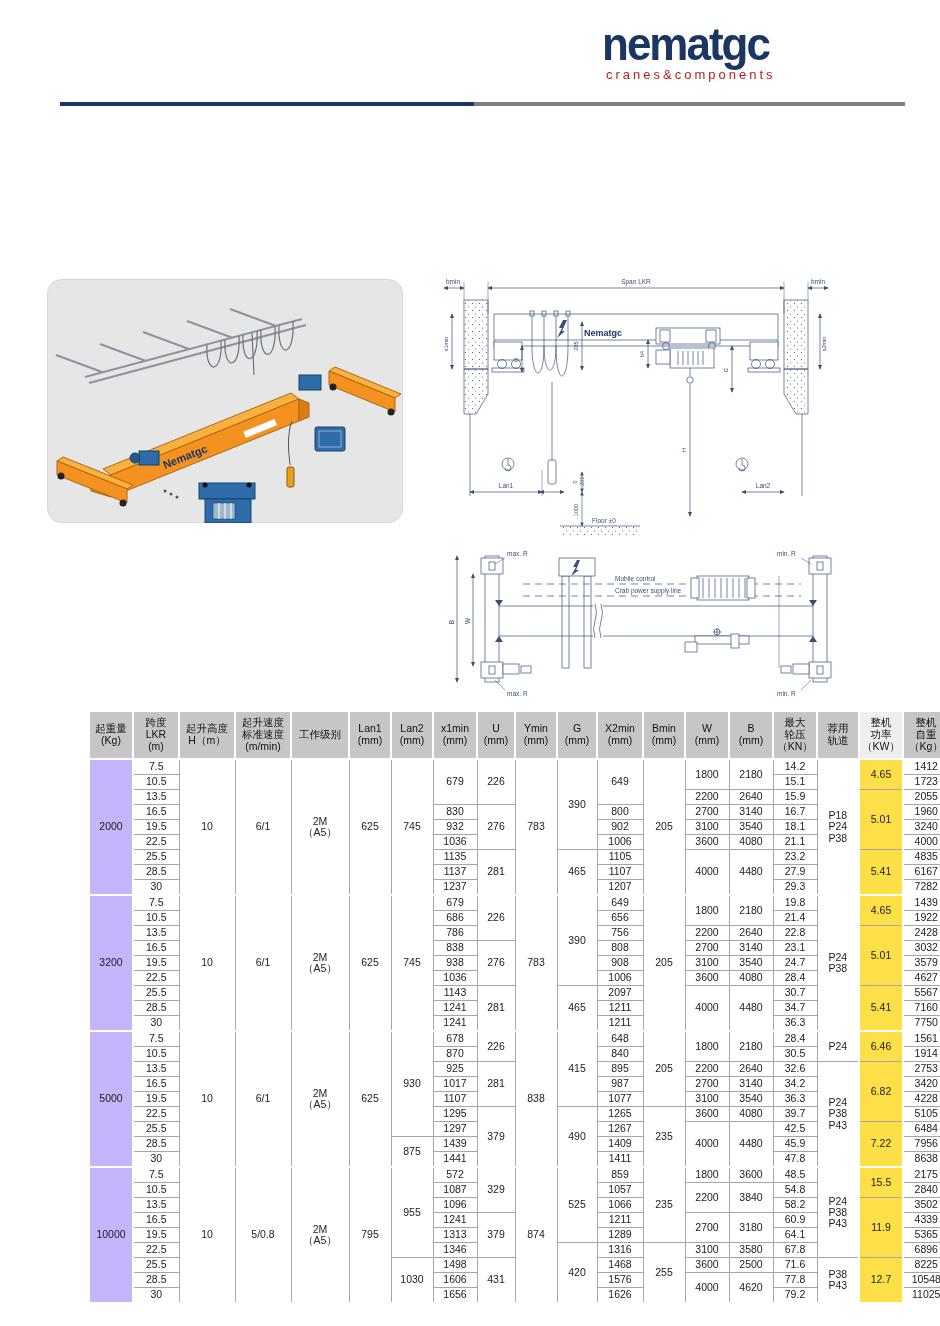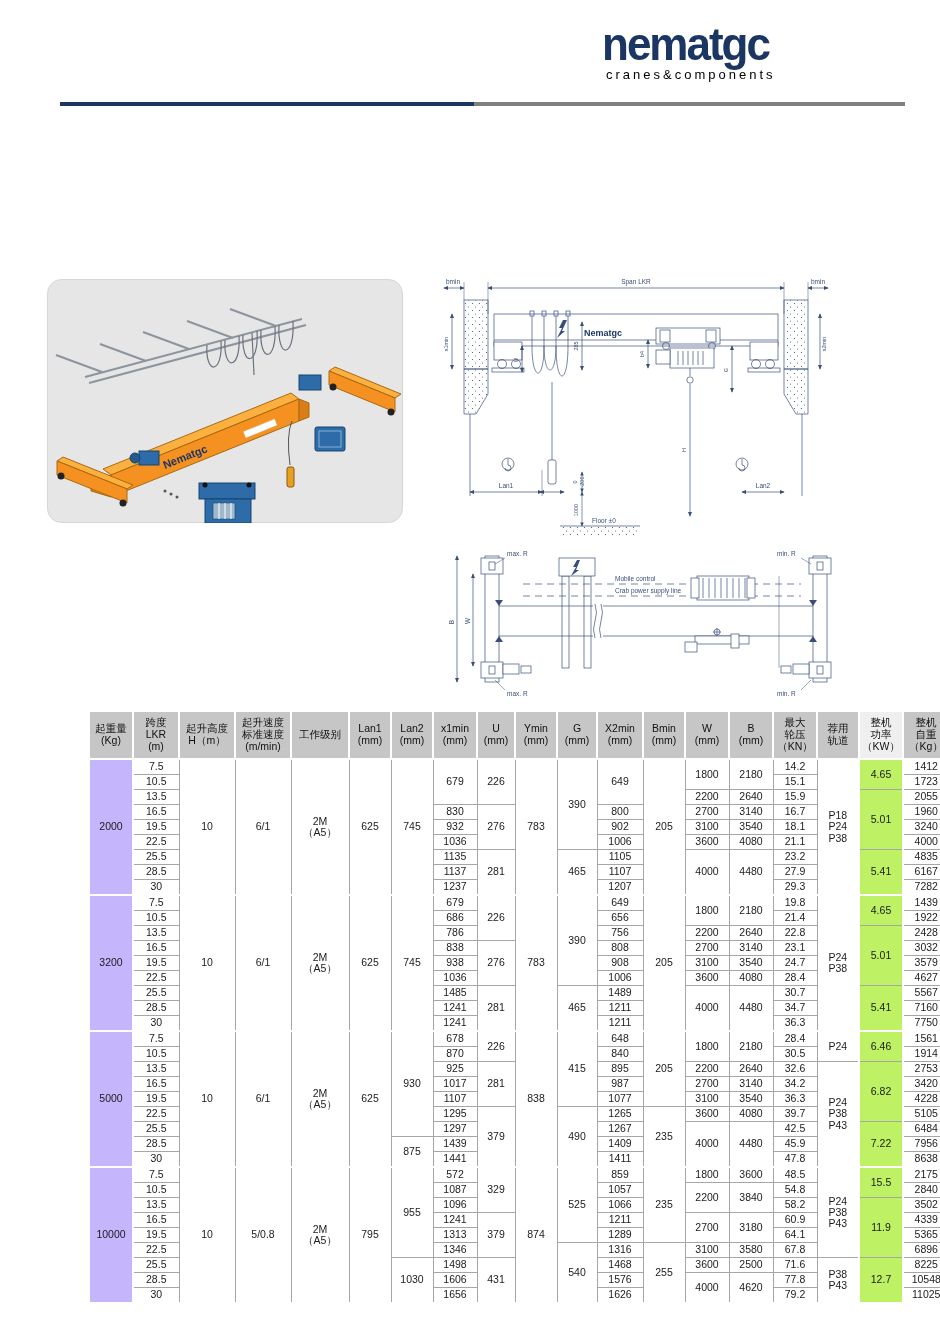--- a/index.html
+++ b/index.html
@@ -3,41 +3,41 @@
 <meta charset="utf-8">
 <style>
   html,body{margin:0;padding:0;}
   body{
     width:940px;height:1326px;position:relative;background:#fff;
     font-family:"Liberation Sans", sans-serif;color:#1a1a1a;overflow:hidden;
   }
   
   .logo{position:absolute;top:22px;right:70px;width:268px;text-align:left;}
   .wordmark{font-weight:bold;font-size:44px;line-height:44px;letter-spacing:-2px;color:#1c3663;display:block;transform:scaleY(1.05);}
-  .tagline{font-size:13px;letter-spacing:3px;color:#000000;margin-top:1px;padding-left:4px;}
+  .tagline{font-size:13px;letter-spacing:3px;color:#b91c1c;margin-top:1px;padding-left:4px;}
   .rule{position:absolute;left:60px;top:102px;width:845px;height:4px;
     background:linear-gradient(to right,#1c3663 0 49%,#7f7f7f 49% 100%);}
   
   .iso{position:absolute;left:47px;top:279px;width:356px;height:244px;}
   .elev{position:absolute;left:436px;top:274px;width:400px;height:272px;}
   .plan{position:absolute;left:445px;top:548px;width:390px;height:152px;}
   svg text{font-family:"Liberation Sans", sans-serif;}
   .dim{font-size:6.5px;fill:#3A4E78;}
   .dimS{font-size:5.5px;fill:#3A4E78;}
   
   .tablewrap{position:absolute;left:40px;top:710px;width:860px;}
   table{border-collapse:collapse;table-layout:fixed;width:860px;margin-left:48px;}
   th{background:#c6c6c6;font-weight:normal;font-size:10.5px;line-height:1.12;
      white-space:pre-line;border:2px solid #fff;padding:2px 0;height:42px;
      vertical-align:middle;text-align:center;color:#111;}
   th.hl{background:#efefef;}
   td{border:1px solid #a6a6a6;text-align:center;font-size:10.5px;height:14px;
      padding:0;white-space:pre-line;line-height:1.08;vertical-align:middle;}
   td.cap{background:#c4b5fd;border:2px solid #fff;}
-  td.pwr{background:#bef264;border-left:2px solid #fff;border-right:2px solid #fff;}
+  td.pwr{background:#fde047;border-left:2px solid #fff;border-right:2px solid #fff;}
   tbody{border-top:2px solid #fff;border-bottom:2px solid #fff;}
 </style>
 </head>
 <body>
 
 <div class="logo">
   <span class="wordmark">nematgc</span>
   <div class="tagline">cranes&amp;components</div>
 </div>
 <div class="rule"></div>
@@ -572,24 +572,24 @@
           <td>22.5</td>
           <td>1036</td>
           <td>1006</td>
           <td>3600</td>
           <td>4080</td>
           <td>28.4</td>
           <td>4627</td>
         </tr>
         <tr>
           <td>25.5</td>
-          <td>1485</td>
+          <td>1143</td>
           <td rowspan="3">281</td>
           <td rowspan="3">465</td>
-          <td>1489</td>
+          <td>2097</td>
           <td rowspan="3">4000</td>
           <td rowspan="3">4480</td>
           <td>30.7</td>
           <td rowspan="3" class="pwr">5.41</td>
           <td>5567</td>
         </tr>
         <tr>
           <td>28.5</td>
           <td>1241</td>
           <td>1211</td>
@@ -759,21 +759,21 @@
         <tr>
           <td>19.5</td>
           <td>1313</td>
           <td>1289</td>
           <td>64.1</td>
           <td>5365</td>
         </tr>
         <tr>
           <td>22.5</td>
           <td>1346</td>
-          <td rowspan="4">540</td>
+          <td rowspan="4">420</td>
           <td>1316</td>
           <td rowspan="4">255</td>
           <td>3100</td>
           <td>3580</td>
           <td>67.8</td>
           <td>6896</td>
         </tr>
         <tr>
           <td>25.5</td>
           <td rowspan="3">1030</td>

